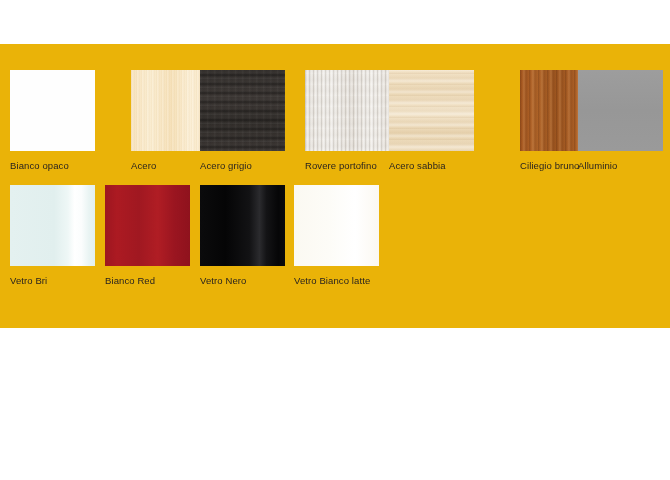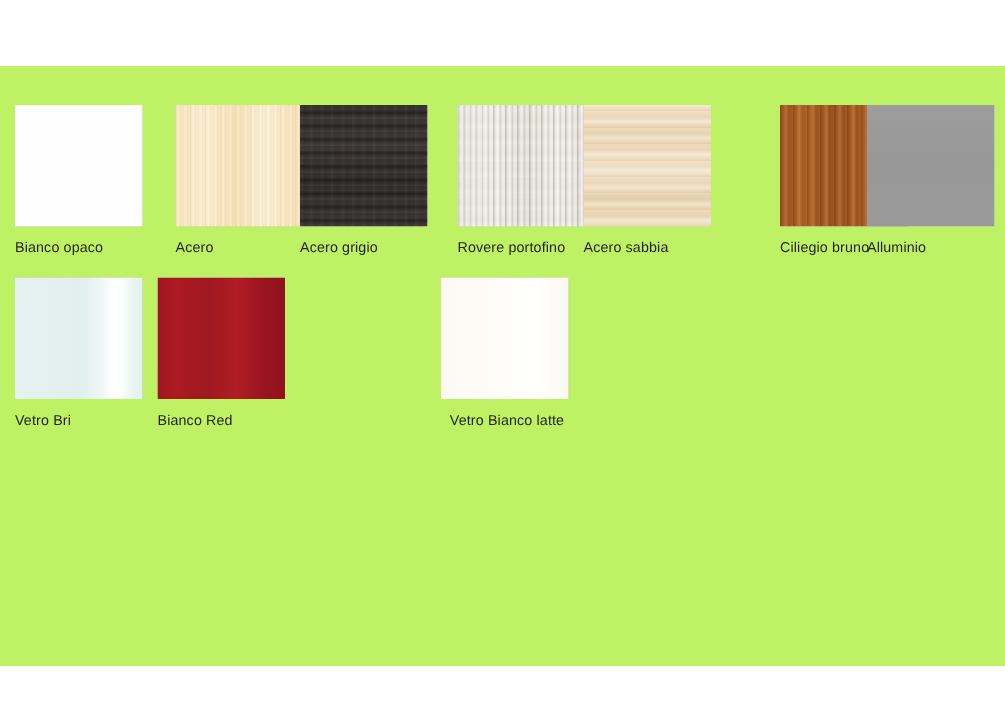--- a/index.html
+++ b/index.html
@@ -22,22 +22,22 @@
     height: 480px;
     background: #ffffff;
   }
 
   
   .panel {
     position: absolute;
     left: 0;
     top: 44px;
     width: 670px;
-    height: 400px;
-    background: #bef264;
+    height: 284px;
+    background: #eab308;
   }
 
   .swatch-grid {
     position: absolute;
     left: 0;
     top: 0;
     width: 670px;
   }
 
   .swatch-row {
@@ -211,21 +211,21 @@
 
   <div class="panel">
     <div class="swatch-grid">
         <div class="swatch-row row-0">
           <div class="swatch-item" style="left: 10px;">
             <div class="swatch-chip">
               <div class="tex f-bianco-opaco"></div>
             </div>
             <div class="swatch-label">Bianco opaco</div>
           </div>
-          <div class="swatch-item" style="left: 105px; padding-left: 12px;">
+          <div class="swatch-item" style="left: 119px; padding-left: 12px;">
             <div class="swatch-chip">
               <div class="tex f-acero"></div>
             </div>
             <div class="swatch-label">Acero</div>
           </div>
           <div class="swatch-item" style="left: 200px;">
             <div class="swatch-chip">
               <div class="tex f-rovere-grigio"></div>
             </div>
             <div class="swatch-label">Acero grigio</div>
@@ -261,21 +261,27 @@
               <div class="tex f-vetro-bri"></div>
             </div>
             <div class="swatch-label">Vetro Bri</div>
           </div>
           <div class="swatch-item" style="left: 105px;">
             <div class="swatch-chip">
               <div class="tex f-vetro-red"></div>
             </div>
             <div class="swatch-label">Bianco Red</div>
           </div>
-          <div class="swatch-item" style="left: 294px; text-align: center;">
+          <div class="swatch-item" style="left: 200px;">
+            <div class="swatch-chip">
+              <div class="tex f-vetro-nero"></div>
+            </div>
+            <div class="swatch-label">Vetro Nero</div>
+          </div>
+          <div class="swatch-item" style="left: 294px;">
             <div class="swatch-chip">
               <div class="tex f-vetro-bianco-latte"></div>
             </div>
             <div class="swatch-label">Vetro Bianco latte</div>
           </div>
         </div>
       </div>
   </div>
 
 </div>

